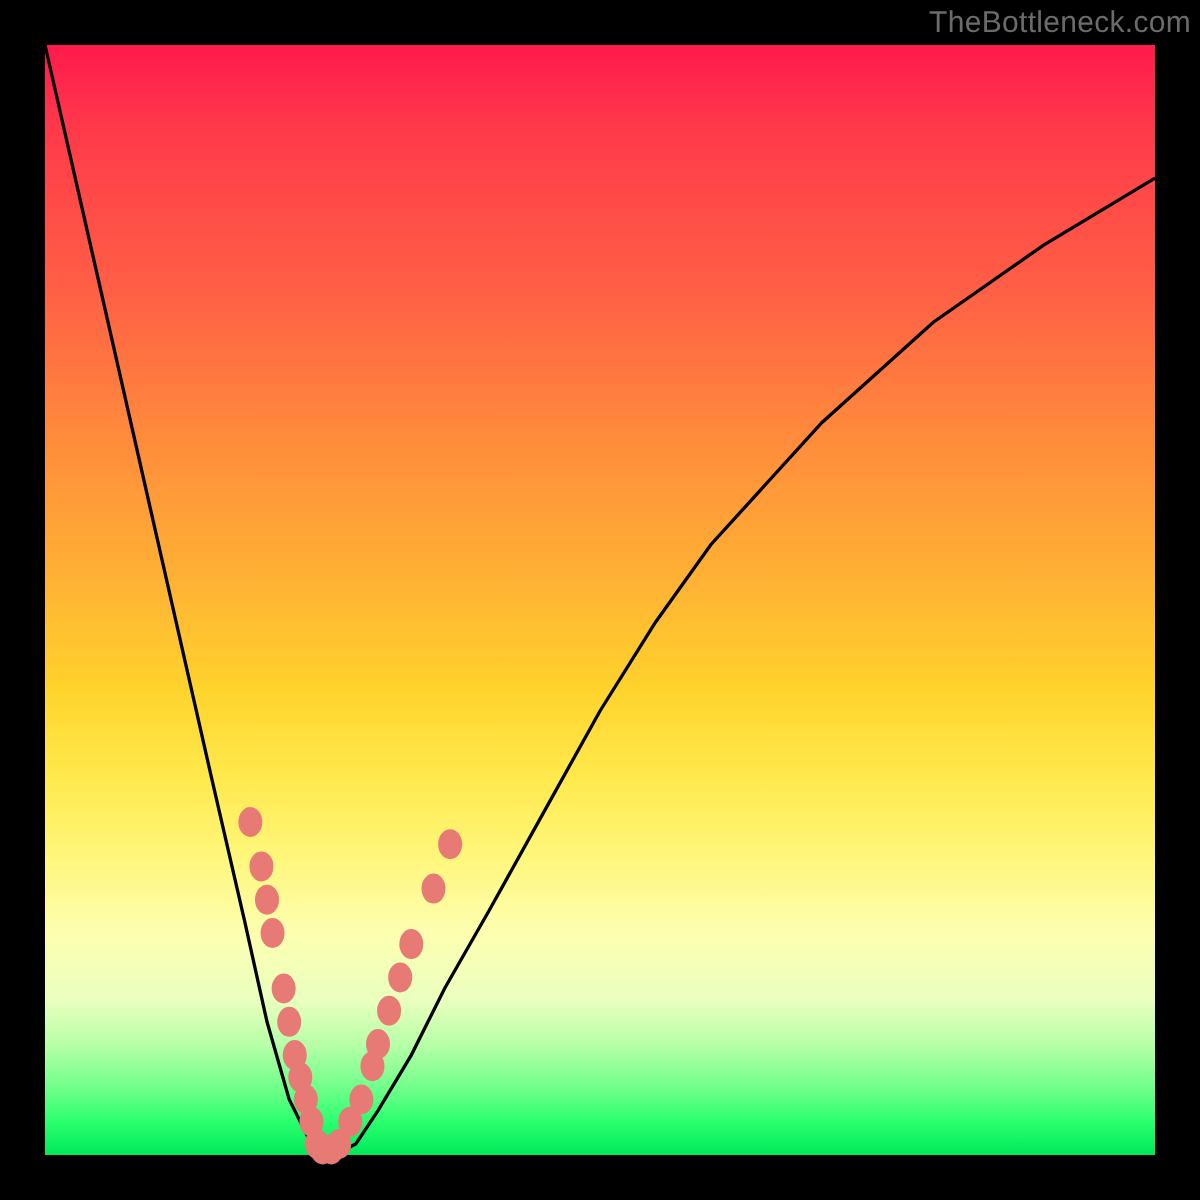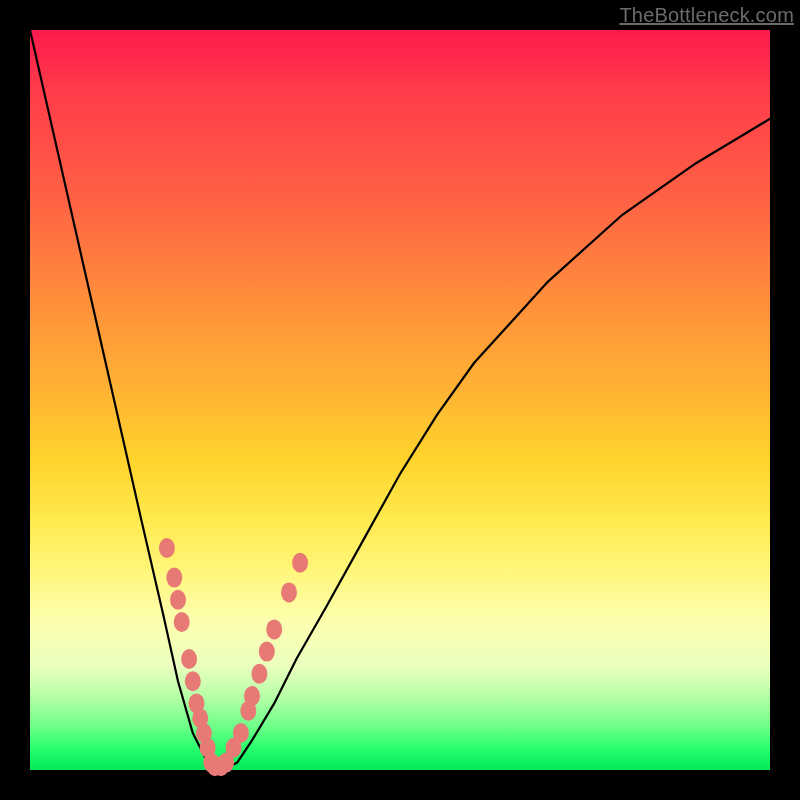--- a/index.html
+++ b/index.html
@@ -43,21 +43,20 @@
   }
   .watermark {
     position: absolute;
     top: 4px;
     right: 6px;
     color: #6b6b6b;
     font-size: 20px;
     font-weight: 500;
     letter-spacing: 0.2px;
     user-select: none;
-    text-decoration: underline;
   }
   svg.curve-layer {
     position: absolute;
     left: 0;
     top: 0;
     width: 740px;
     height: 740px;
     overflow: visible;
   }
   .curve {

